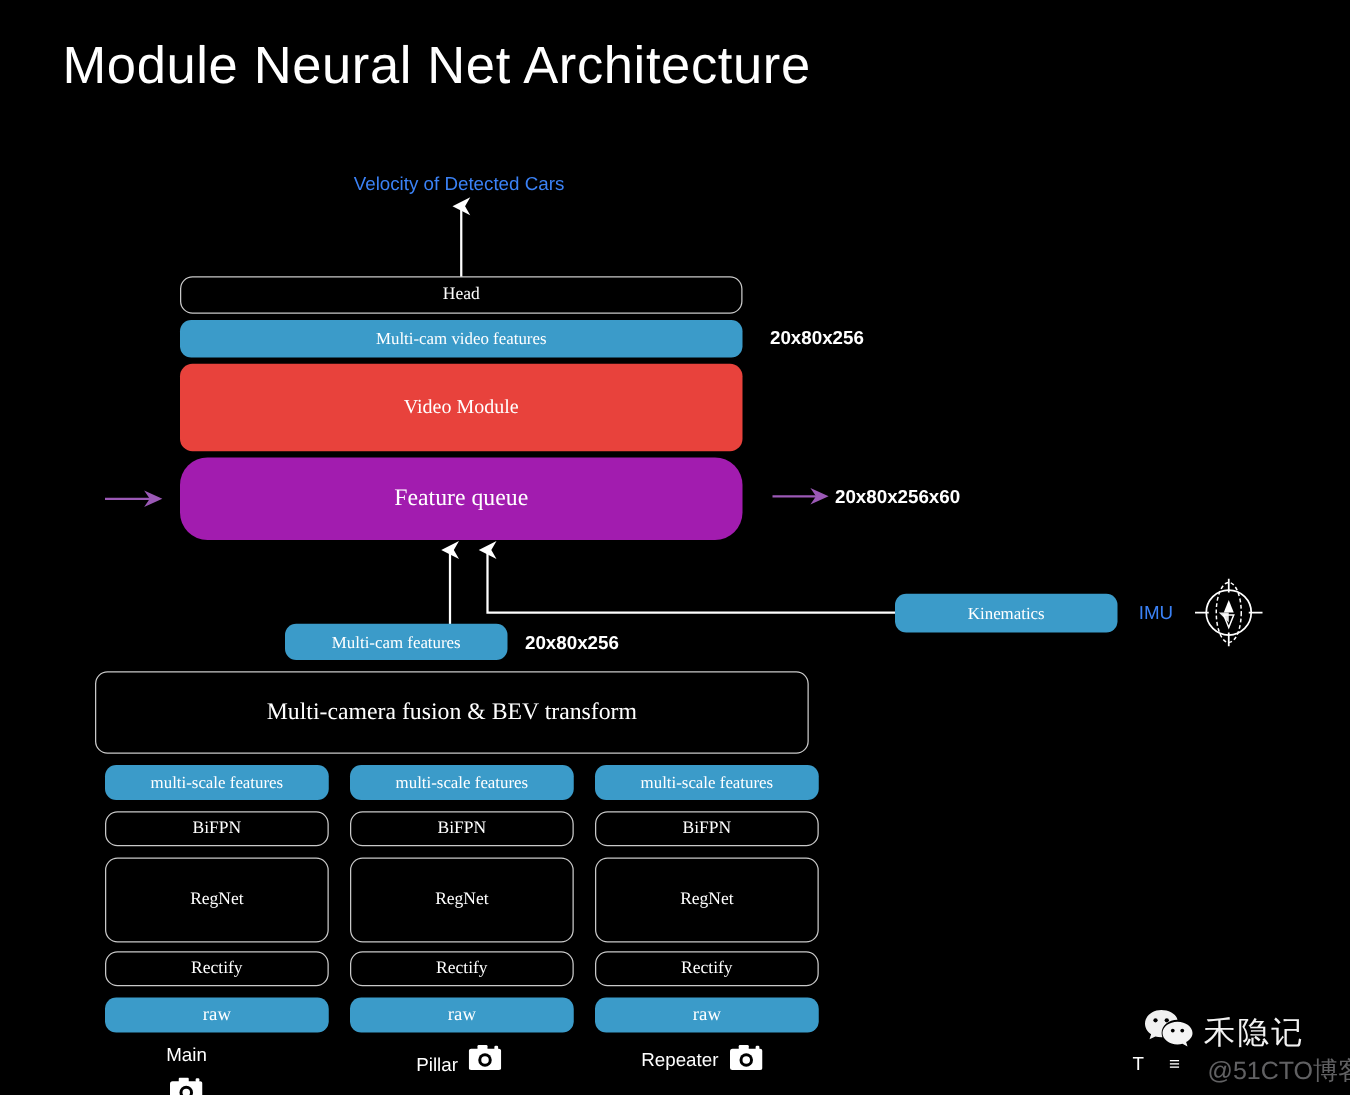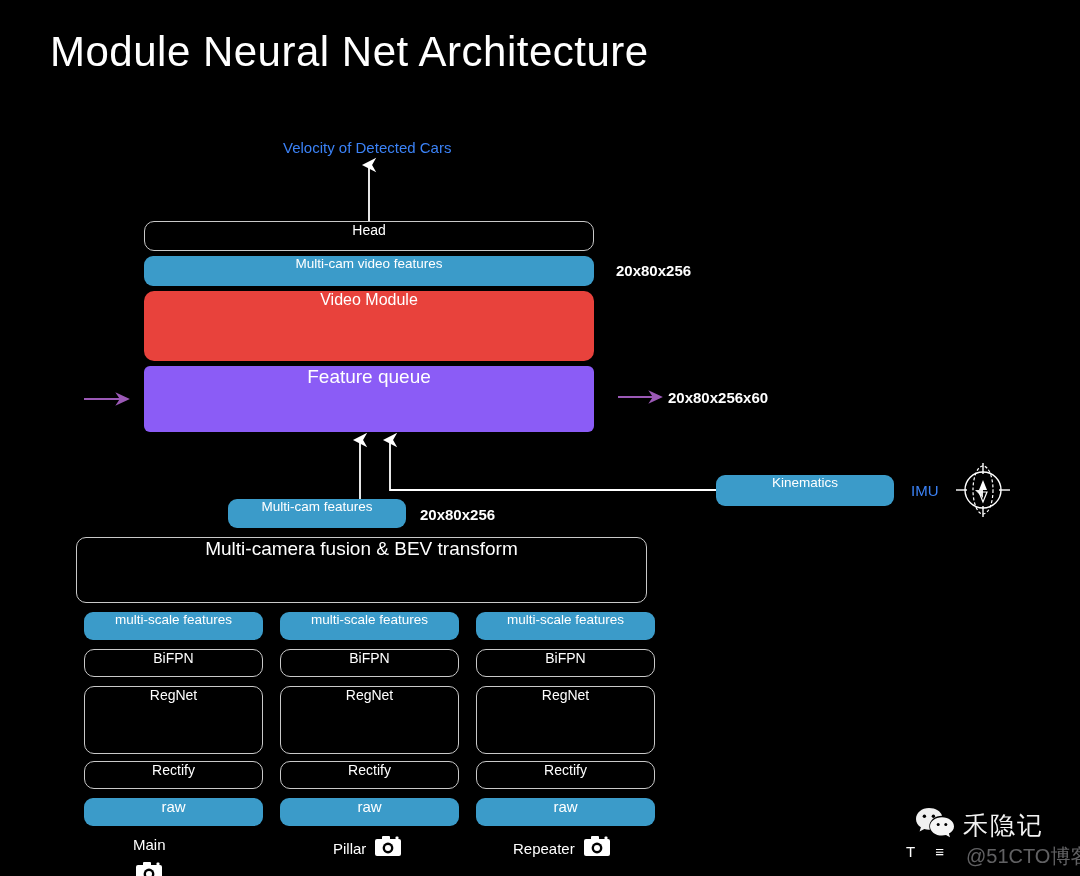--- a/index.html
+++ b/index.html
@@ -12,29 +12,29 @@
   #stage { position: relative; width: 1080px; height: 876px; background: #000; }
 
   .title {
     position: absolute; left: 50px; top: 28px;
     font-size: 42px; font-weight: 400; color: #ffffff;
     letter-spacing: 0.5px; white-space: nowrap;
   }
 
   .node {
     position: absolute;
-    display: flex; align-items: flex-start; justify-content: center;
-    color: #ffffff; text-align: center; white-space: nowrap;
+    display: flex; align-items: center; justify-content: center;
+    color: #ffffff; text-align: center; white-space: nowrap; font-family: Liberation Serif, serif;
   }
   .outline {
     background: #000; border: 1px solid #c9c9c9; border-radius: 10px;
   }
   .blue  { background: #3b9bc9; border-radius: 9px; }
   .red   { background: #e8423c; border-radius: 10px; }
-  .purple{ background: #8b5cf6; border-radius: 6px; }
+  .purple{ background: #a21caf; border-radius: 22px; }
 
   .lbl {
     position: absolute; color: #ffffff; white-space: nowrap;
     font-weight: 700;
   }
   .plain { position: absolute; color: #3b82f6; white-space: nowrap; }
 
   svg.overlay { position: absolute; left: 0; top: 0; width: 1080px; height: 876px; pointer-events: none; }
 
   .camrow { position: absolute; display: flex; align-items: center; gap: 9px; }
@@ -162,21 +162,21 @@
   </div>
   <div class="node outline" style="left:280px; top:686px; width:179px; height:68px; font-size:14px;">
     <span>RegNet</span>
   </div>
   <div class="node outline" style="left:280px; top:761px; width:179px; height:28px; font-size:14px;">
     <span>Rectify</span>
   </div>
   <div class="node blue" style="left:280px; top:798px; width:179px; height:28px; font-size:15px;">
     <span>raw</span>
   </div>
-  <div class="camrow" style="left:333px; top:836px;">
+  <div class="camrow" style="left:333px; top:836px;align-items:flex-end;">
     <span class="camlabel">Pillar</span>
     <span class="camicon">
       <svg width="26" height="20" viewBox="0 0 26 20">
         <rect x="0" y="3" width="26" height="17" rx="2" fill="#ffffff"></rect>
         <rect x="7" y="0" width="8" height="4" rx="1" fill="#ffffff"></rect>
         <rect x="20.5" y="0.5" width="3" height="3" rx="1" fill="#ffffff"></rect>
         <circle cx="13" cy="12" r="5.4" fill="#000000"></circle>
         <circle cx="13" cy="12" r="3" fill="#ffffff"></circle>
       </svg>
     </span>

